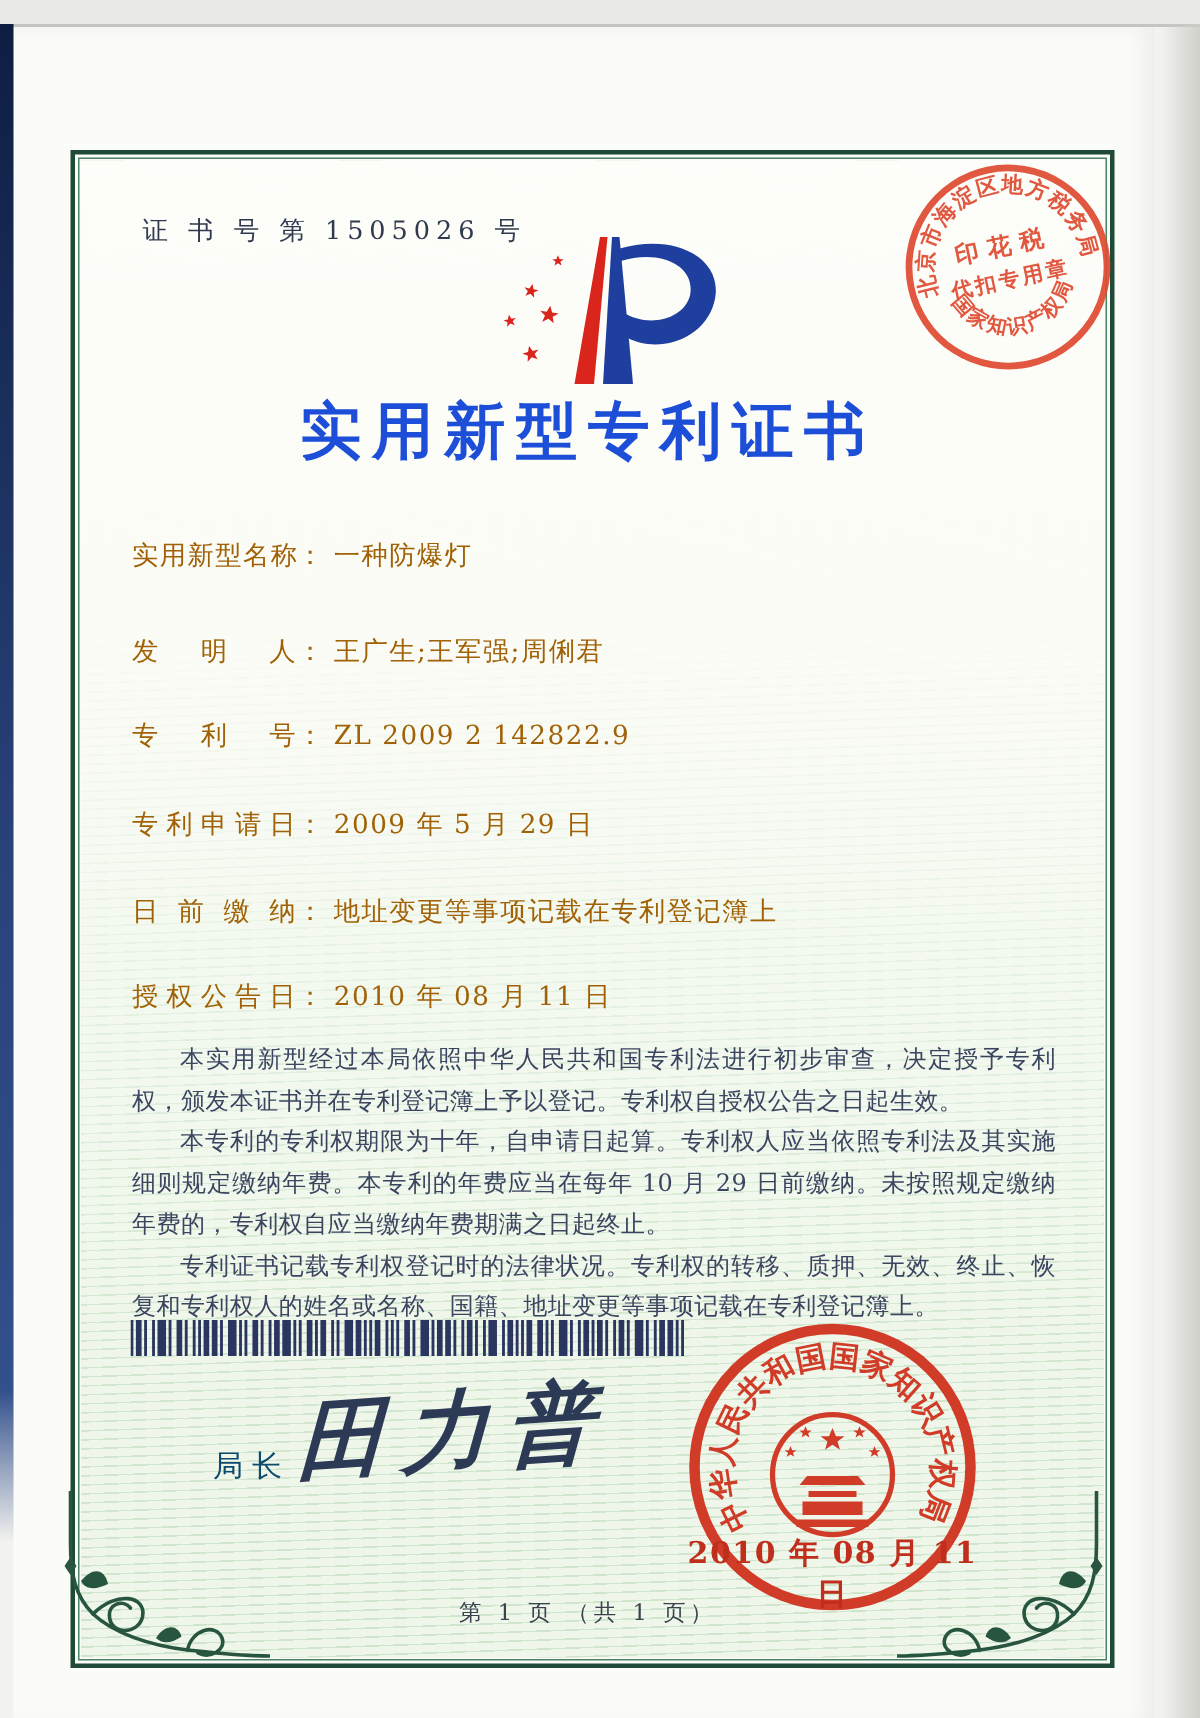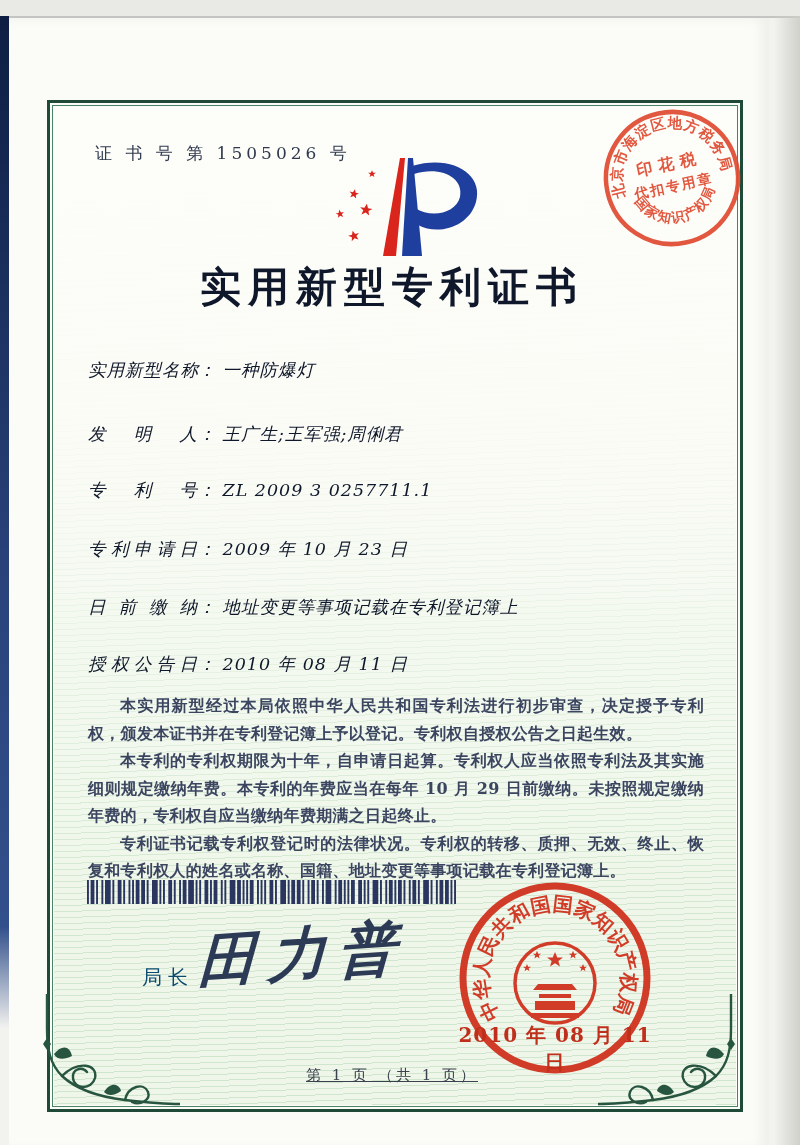--- a/index.html
+++ b/index.html
@@ -15,33 +15,33 @@
     box-shadow:inset -8px 0 12px rgba(0,0,0,.05);}
   .frame{position:absolute;left:47px;top:84px;width:690px;height:1006px;border:3px solid #1e4a37;}
   .frame-inner{position:absolute;inset:2px;border:1px solid #4a8266;}
   .frame-bg{position:absolute;inset:4px;
     background:
       linear-gradient(to bottom,rgba(253,253,249,1) 0%,rgba(252,252,247,.96) 30%,rgba(240,248,236,.72) 55%,rgba(223,240,215,.42) 78%,rgba(214,236,205,.32) 100%),
       repeating-linear-gradient(178deg,rgba(110,175,120,.34) 0 1px,rgba(255,255,255,0) 1px 6px);}
   .abs{position:absolute;}
   .cert-no{left:95px;top:126px;font-size:17px;letter-spacing:4px;color:#2f3a4e;}
   .title{left:47px;top:244px;width:690px;text-align:center;font-size:41px;font-weight:700;
-    letter-spacing:7px;color:#0f172a;}
-  .frow{left:88px;font-size:17.5px;color:#0f172a;letter-spacing:1px;white-space:nowrap;font-style:italic;}
+    letter-spacing:7px;color:#1d4ed8;}
+  .frow{left:88px;font-size:17.5px;color:#a16207;letter-spacing:1px;white-space:nowrap;}
   .flabel{display:inline-block;width:110px;text-align:justify;text-align-last:justify;}
   .fcolon{display:inline-block;margin-right:6px;}
   .body-text{left:88px;top:676px;width:616px;font-size:16px;line-height:27.5px;color:#3b4560;
     text-align:justify;letter-spacing:.3px;}
-  .body-text p{margin:0;text-indent:2em;font-weight:bold;}
+  .body-text p{margin:0;text-indent:2em;}
   .sig-title{left:142px;top:948px;font-size:20px;letter-spacing:6px;color:#0c4a6e;}
   .sig-name{left:198px;top:900px;font-size:58px;font-weight:700;letter-spacing:12px;color:#2c3a55;
     transform:rotate(-4deg) skewX(-6deg);font-style:italic;}
   .seal-date{left:455px;top:1006px;width:200px;text-align:center;font-size:20px;font-weight:700;
     color:#bf2f1c;letter-spacing:1px;z-index:6;}
-  .footer{left:47px;top:1050px;width:690px;text-align:center;font-size:15px;letter-spacing:3px;color:#39424d;text-decoration:underline;}
+  .footer{left:47px;top:1050px;width:690px;text-align:center;font-size:15px;letter-spacing:3px;color:#39424d;}
   svg{display:block;}
 </style>
 </head>
 <body>
 
 <div class="shot">
   <div class="photo-top"></div>
   <div class="paper"></div>
   <div class="photo-spine"></div>
   <div class="photo-bottom"></div>
@@ -85,24 +85,24 @@
 
   <div class="abs title">实用新型专利证书</div>
 
   <div class="abs frow" style="top:342px">
     <span class="flabel">实用新型名称</span><span class="fcolon">：</span><span>一种防爆灯</span>
   </div>
   <div class="abs frow" style="top:406px">
     <span class="flabel">发明人</span><span class="fcolon">：</span><span>王广生;王军强;周俐君</span>
   </div>
   <div class="abs frow" style="top:462px">
-    <span class="flabel">专利号</span><span class="fcolon">：</span><span>ZL 2009 3 0257711.1</span>
+    <span class="flabel">专利号</span><span class="fcolon">：</span><span>ZL 2009 2 142822.9</span>
   </div>
   <div class="abs frow" style="top:521px">
-    <span class="flabel">专利申请日</span><span class="fcolon">：</span><span>2009 年 10 月 23 日</span>
+    <span class="flabel">专利申请日</span><span class="fcolon">：</span><span>2009 年 5 月 29 日</span>
   </div>
   <div class="abs frow" style="top:579px">
     <span class="flabel">日前缴纳</span><span class="fcolon">：</span><span>地址变更等事项记载在专利登记簿上</span>
   </div>
   <div class="abs frow" style="top:636px">
     <span class="flabel">授权公告日</span><span class="fcolon">：</span><span>2010 年 08 月 11 日</span>
   </div>
 
   <div class="abs body-text">
     <p>本实用新型经过本局依照中华人民共和国专利法进行初步审查，决定授予专利权，颁发本证书并在专利登记簿上予以登记。专利权自授权公告之日起生效。</p>

